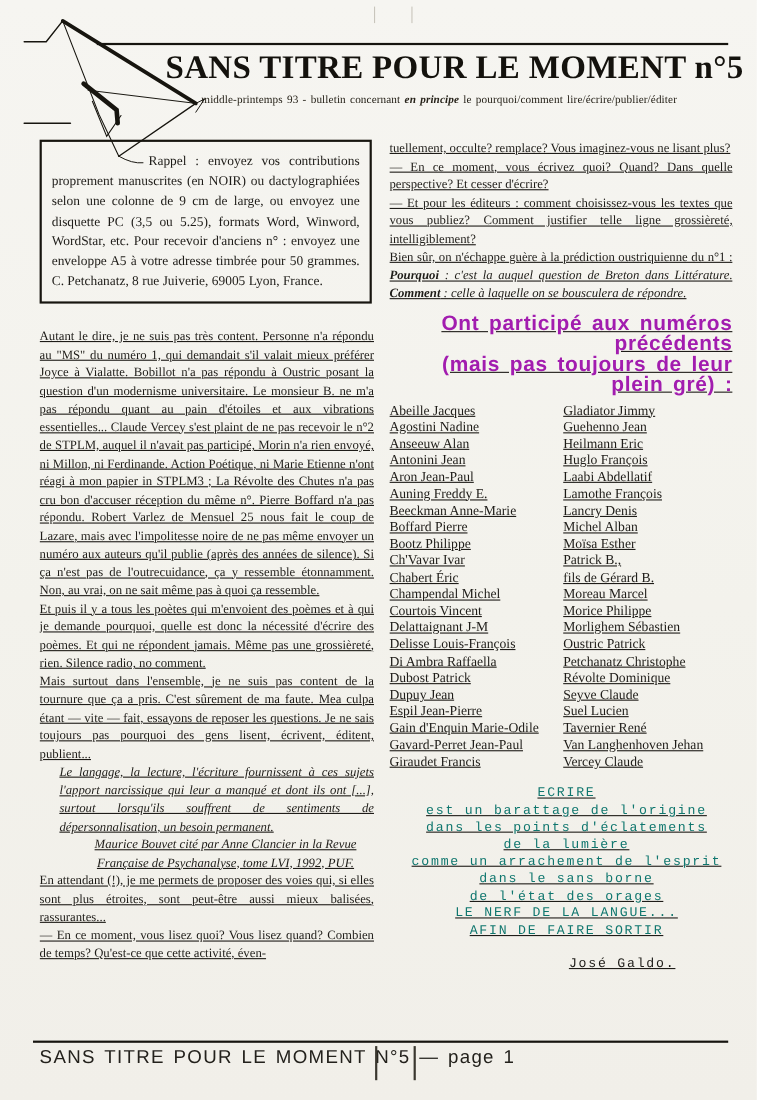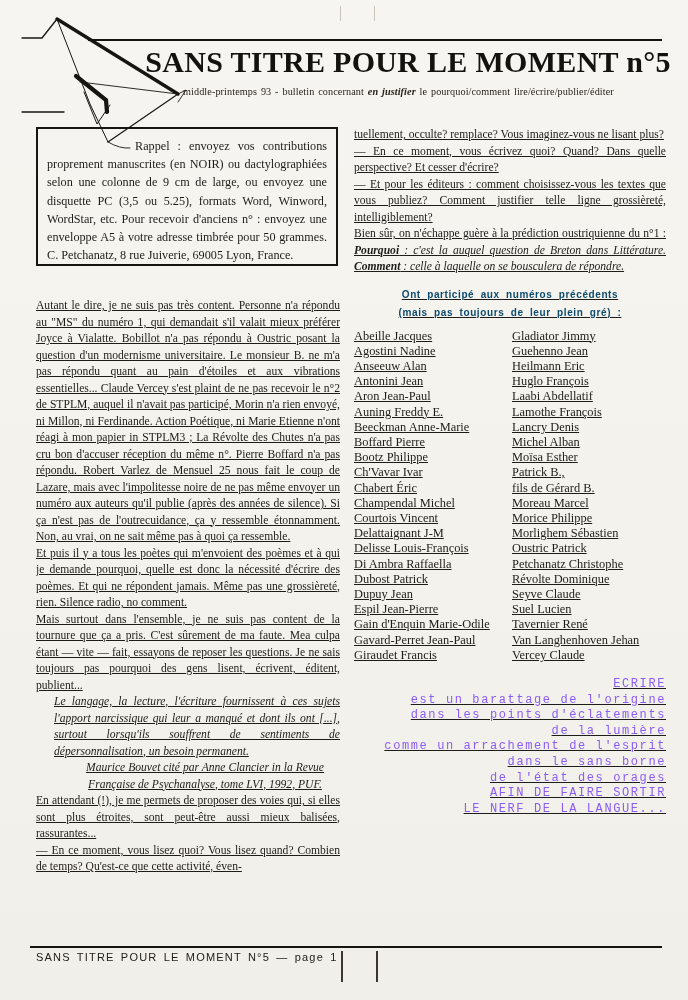--- a/index.html
+++ b/index.html
@@ -7,60 +7,60 @@
     width:688px;height:1000px;position:relative;overflow:hidden;
     background:linear-gradient(180deg,#f6f5f1 0%,#f3f2ec 55%,#f1efe9 100%);
     color:#1e1c18;font-family:"Liberation Serif",serif;
   }
   .tick{position:absolute;background:#c8c5bc;}
   .tick.dark{background:#3a372f;}
   .rule{position:absolute;background:#16140f;}
   .doodle{position:absolute;left:20px;top:6px;}
   .page-title{
     position:absolute;left:140px;top:45px;width:536px;margin:0;
-    text-align:center;font-size:30px;font-weight:700;letter-spacing:.3px;
+    text-align:right;font-size:30px;font-weight:700;letter-spacing:.3px;
     font-family:"Liberation Serif",serif;color:#14120d;
   }
   .subtitle{
     position:absolute;left:183px;top:86px;width:500px;margin:0;
     font-size:10.2px;letter-spacing:.1px;word-spacing:1.2px;white-space:nowrap;color:#262219;
   }
   .rappel{
     position:absolute;left:36px;top:127px;width:280px;
-    border:2px solid #17150f;padding:8px 9px 0;background:transparent;
+    border:2px solid #17150f;padding:8px 9px 10px;background:transparent;
   }
   .rappel p{margin:0;font-size:12.2px;line-height:18.2px;text-align:justify;text-indent:88px;}
   .col{font-size:11.6px;line-height:16.5px;text-align:justify;text-decoration:underline;}
   .col p{margin:0;}
   .col-left{position:absolute;left:36px;top:298px;width:304px;height:648px;overflow:hidden;}
   .col-right{position:absolute;left:354px;top:127px;width:312px;height:820px;overflow:hidden;}
   .quote{font-style:italic;margin-left:18px !important;}
   .attribution{font-style:italic;text-align:center;margin-left:34px !important;}
   .bi{font-weight:700;font-style:italic;}
   .participants-heading{
     font-family:"Liberation Sans",sans-serif;font-weight:700;
-    font-size:10px;line-height:18.5px;letter-spacing:.6px;word-spacing:3px;
-    margin:10px 0 6px !important;text-align:center;color:#0c4a6e;
+    font-size:19px;line-height:18.5px;letter-spacing:.6px;word-spacing:3px;
+    margin:10px 0 6px !important;text-align:right;color:#a21caf;
   }
   .names{display:flex;text-align:left;font-size:12.4px;line-height:15.2px;}
   .names .ncol-a{flex:0 0 158px;}
   .names .ncol-b{flex:1;}
   .poem{
-    margin-top:14px;text-align:right;
+    margin-top:14px;text-align:center;
     font-family:"Liberation Mono","DejaVu Sans Mono",monospace;
-    font-size:12px;line-height:15.6px;letter-spacing:1.6px;color:#8b5cf6;margin-left:10px;
+    font-size:12px;line-height:15.6px;letter-spacing:1.6px;color:#0f766e;margin-left:10px;
   }
   .signature{
     margin-top:14px;text-align:right;padding-right:52px;
     font-family:"Liberation Mono","DejaVu Sans Mono",monospace;
     font-size:12px;letter-spacing:1.6px;
   }
   .footer-text{
     position:absolute;left:36px;top:951px;margin:0;
-    font-family:"Liberation Sans",sans-serif;font-size:11px;
+    font-family:"Liberation Sans",sans-serif;font-size:17px;
     letter-spacing:1.2px;word-spacing:2px;color:#23211c;
   }
 </style>
 </head>
 <body>
 
 <div class="tick" style="left:340px;top:6px;width:1px;height:15px;"></div>
 <div class="tick" style="left:374px;top:6px;width:1px;height:15px;"></div>
 
 <svg class="doodle" width="172" height="152" viewBox="0 0 172 152">
@@ -73,21 +73,21 @@
     <path d="M88 136 Q100 143 110 142" stroke-width="0.9"></path>
     <path d="M56 70 L86 94 L87 106" stroke-width="4.2"></path>
     <path d="M64 86 L77 118 L90 99" stroke-width="1"></path>
     <path d="M2 106 L44 106" stroke-width="1.4"></path>
     <path d="M158 88 L166 84 L158 96" stroke-width="0.9"></path>
   </g>
 </svg>
 
 <div class="rule" style="left:88px;top:39px;width:574px;height:2px;"></div>
 <h1 class="page-title">SANS TITRE POUR LE MOMENT n°5</h1>
-<p class="subtitle"><span>middle-printemps 93 - bulletin concernant </span><strong><em>en justifier</em></strong><span> le pourquoi/comment lire/écrire/publier/éditer</span></p>
+<p class="subtitle"><span>middle-printemps 93 - bulletin concernant </span><strong><em>en principe</em></strong><span> le pourquoi/comment lire/écrire/publier/éditer</span></p>
 
 <div class="rappel">
   <p>Rappel : envoyez vos contributions proprement manuscrites (en NOIR) ou dactylographiées selon une colonne de 9 cm de large, ou envoyez une disquette PC (3,5 ou 5.25), formats Word, Winword, WordStar, etc. Pour recevoir d'anciens n° : envoyez une enveloppe A5 à votre adresse timbrée pour 50 grammes. C. Petchanatz, 8 rue Juiverie, 69005 Lyon, France.</p>
 </div>
 
 <div class="col col-left">
   <div>
 
   <p>Autant le dire, je ne suis pas très content. Personne n'a répondu au "MS" du numéro 1, qui demandait s'il valait mieux préférer Joyce à Vialatte. Bobillot n'a pas répondu à Oustric posant la question d'un modernisme universitaire. Le monsieur B. ne m'a pas répondu quant au pain d'étoiles et aux vibrations essentielles... Claude Vercey s'est plaint de ne pas recevoir le n°2 de STPLM, auquel il n'avait pas participé, Morin n'a rien envoyé, ni Millon, ni Ferdinande. Action Poétique, ni Marie Etienne n'ont réagi à mon papier in STPLM3 ; La Révolte des Chutes n'a pas cru bon d'accuser réception du même n°. Pierre Boffard n'a pas répondu. Robert Varlez de Mensuel 25 nous fait le coup de Lazare, mais avec l'impolitesse noire de ne pas même envoyer un numéro aux auteurs qu'il publie (après des années de silence). Si ça n'est pas de l'outrecuidance, ça y ressemble étonnamment. Non, au vrai, on ne sait même pas à quoi ça ressemble.</p>
       <p>Et puis il y a tous les poètes qui m'envoient des poèmes et à qui je demande pourquoi, quelle est donc la nécessité d'écrire des poèmes. Et qui ne répondent jamais. Même pas une grossièreté, rien. Silence radio, no comment.</p>
@@ -168,21 +168,22 @@
 
   <div class="poem">
 
   <div>ECRIRE</div>
       <div>est un barattage de l'origine</div>
       <div>dans les points d'éclatements</div>
       <div>de la lumière</div>
       <div>comme un arrachement de l'esprit</div>
       <div>dans le sans borne</div>
       <div>de l'état des orages</div>
+      <div>LE NERF DE LA LANGUE...</div>
       <div>AFIN DE FAIRE SORTIR</div>
-      <div>LE NERF DE LA LANGUE...</div>
     </div>
+  <div class="signature">José Galdo.</div>
 </div>
 
 <div class="rule" style="left:30px;top:946px;width:632px;height:2px;"></div>
 <p class="footer-text">SANS TITRE POUR LE MOMENT N°5 — page 1</p>
 <div class="tick dark" style="left:341px;top:951px;width:2px;height:31px;"></div>
 <div class="tick dark" style="left:376px;top:951px;width:2px;height:31px;"></div>
 
 </body></html>

